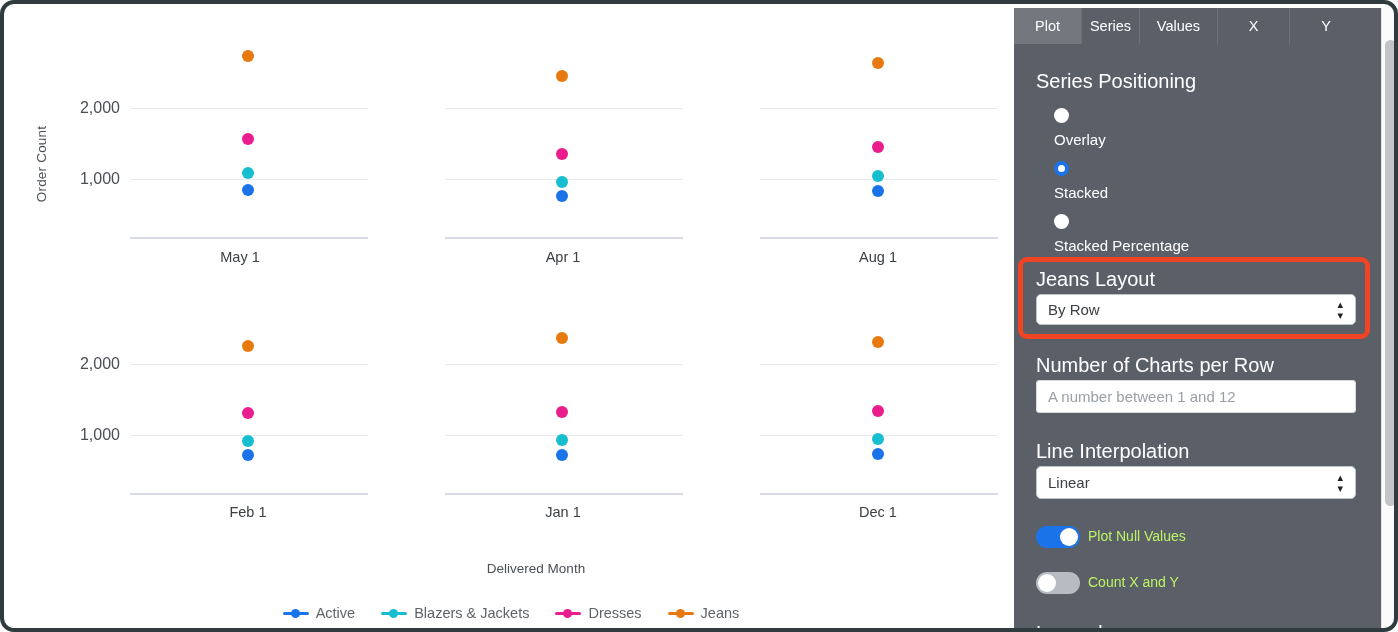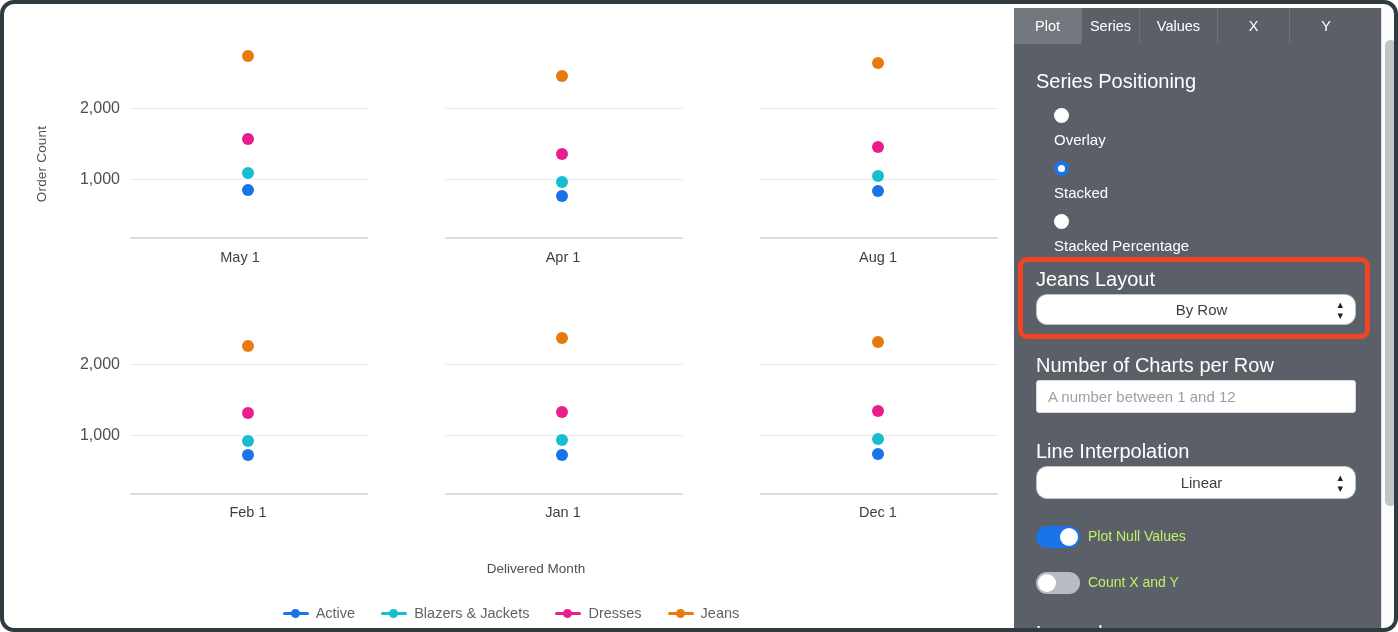--- a/index.html
+++ b/index.html
@@ -88,22 +88,22 @@
   .radio-row{position:absolute;}
   .radio{
     position:absolute;width:15px;height:15px;border-radius:50%;
     background:#ffffff;box-sizing:border-box;
   }
   .radio.sel{background:#ffffff;border:4px solid #1a73e8;}
   .radio-label{position:absolute;color:#ffffff;font-size:15px;white-space:nowrap;}
 
   .select-box{
     position:absolute;background:#ffffff;border:1px solid #b9c7c9;
-    border-radius:11px;box-sizing:border-box;
-    display:flex;align-items:center;justify-content:center;
+    border-radius:5px;box-sizing:border-box;
+    display:flex;align-items:center;
   }
   .select-value{margin-left:11px;font-size:15px;color:#3c4043;}
   .select-arrow{
     position:absolute;right:12px;top:50%;transform:translateY(-50%);
     font-size:11px;color:#202124;line-height:1;
   }
   .text-input{
     position:absolute;background:#ffffff;border:1px solid #d6dadd;
     border-radius:3px;box-sizing:border-box;display:flex;align-items:center;
   }

